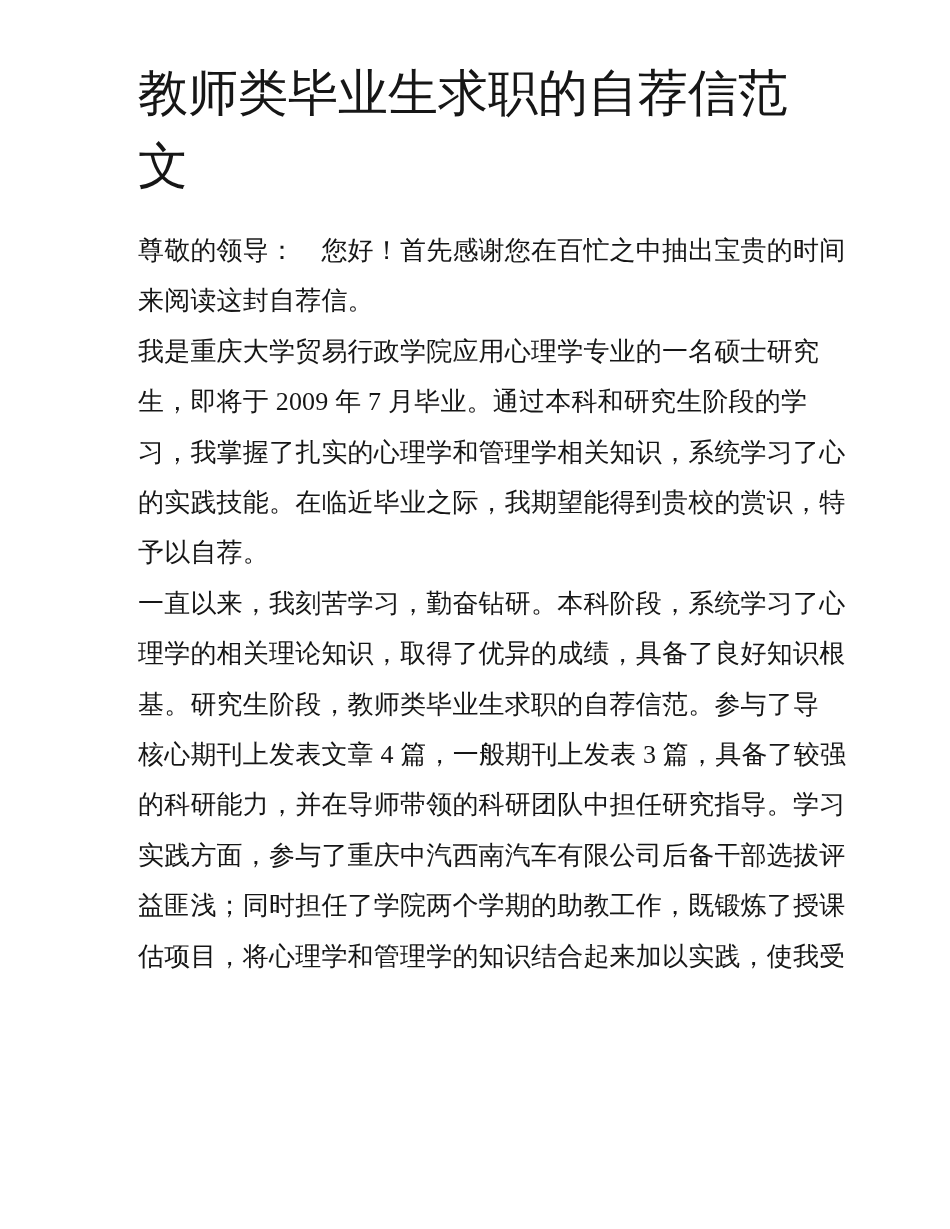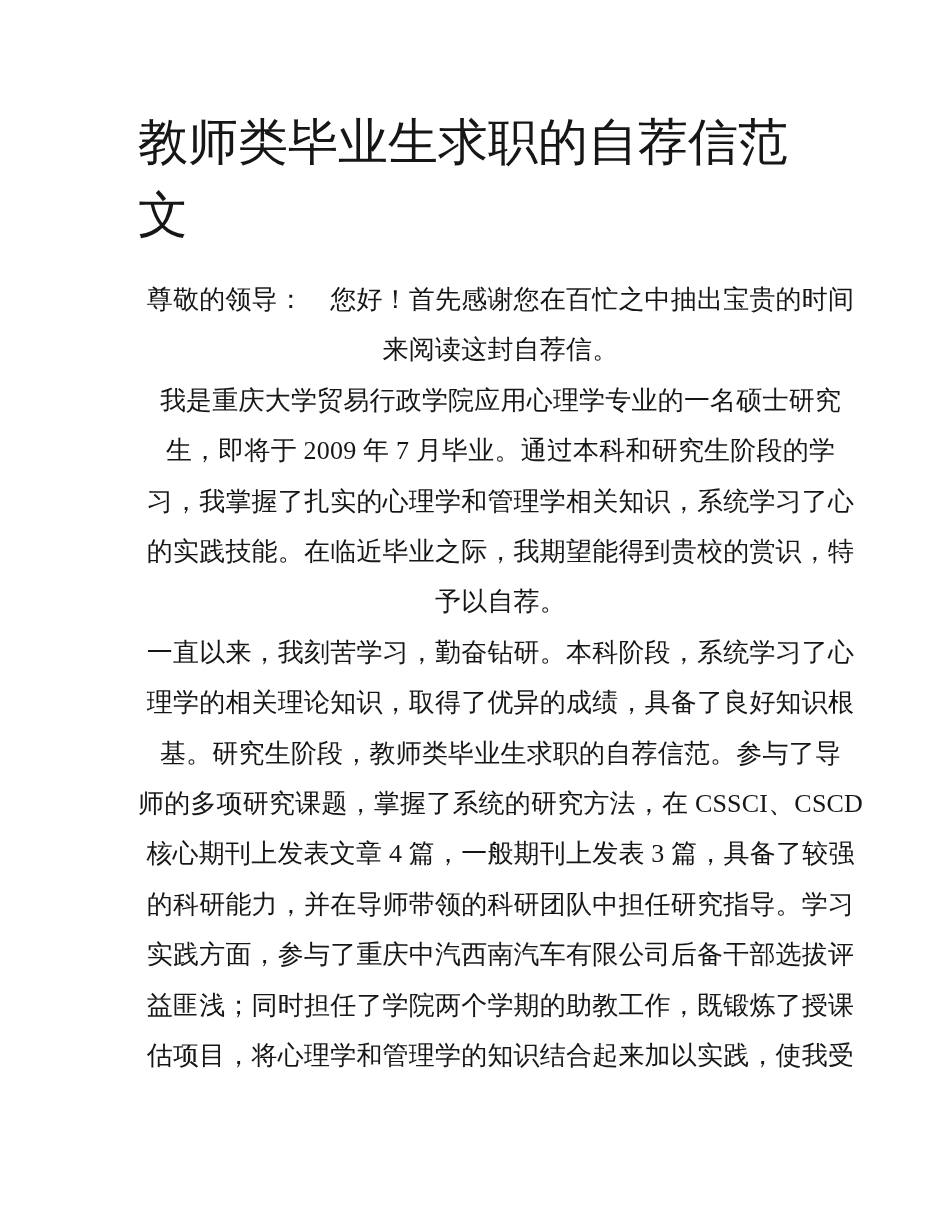--- a/index.html
+++ b/index.html
@@ -16,41 +16,40 @@
     font-family: "Liberation Serif", "DejaVu Serif", serif;
     color: #161616;
   }
   .content {
     position: absolute;
     top: 0;
     left: 138px;
     width: 725px;
   }
   .doc-title {
-    padding-top: 106px;
+    padding-top: 57px;
   }
   .title-line {
     font-size: 50px;
     line-height: 73px;
     font-weight: 400;
     letter-spacing: 0px;
     white-space: nowrap;
   }
   .doc-body {
     margin-top: 23px;
   }
   .paragraph {
     margin: 0;
   }
   .line {
     font-size: 26px;
     line-height: 50.4px;
     letter-spacing: 0.2px;
     white-space: nowrap;
-    text-align: center;
   }
 </style>
 </head>
 <body>
 
 <div class="page">
   <div class="content">
     <div class="doc-title">
       <div class="title-line">教师类毕业生求职的自荐信范</div>
       <div class="title-line">文</div>
@@ -64,21 +63,20 @@
           <div class="line">我是重庆大学贸易行政学院应用心理学专业的一名硕士研究</div>
           <div class="line">生，即将于 2009 年 7 月毕业。通过本科和研究生阶段的学</div>
           <div class="line">习，我掌握了扎实的心理学和管理学相关知识，系统学习了心</div>
           <div class="line">的实践技能。在临近毕业之际，我期望能得到贵校的赏识，特</div>
           <div class="line">予以自荐。</div>
         </div>
         <div class="paragraph">
           <div class="line">一直以来，我刻苦学习，勤奋钻研。本科阶段，系统学习了心</div>
           <div class="line">理学的相关理论知识，取得了优异的成绩，具备了良好知识根</div>
           <div class="line">基。研究生阶段，教师类毕业生求职的自荐信范。参与了导</div>
-          <div class="line">师的多项研究课题，掌握了系统的研究方法，在 CSSCI、CSCD</div>
           <div class="line">核心期刊上发表文章 4 篇，一般期刊上发表 3 篇，具备了较强</div>
           <div class="line">的科研能力，并在导师带领的科研团队中担任研究指导。学习</div>
           <div class="line">实践方面，参与了重庆中汽西南汽车有限公司后备干部选拔评</div>
           <div class="line">益匪浅；同时担任了学院两个学期的助教工作，既锻炼了授课</div>
           <div class="line">估项目，将心理学和管理学的知识结合起来加以实践，使我受</div>
         </div>
       </div>
   </div>
 </div>
 

